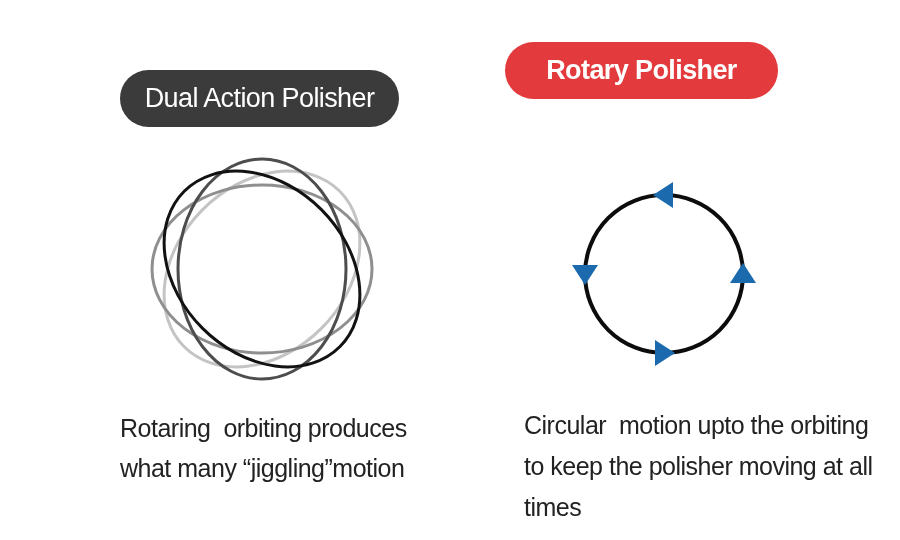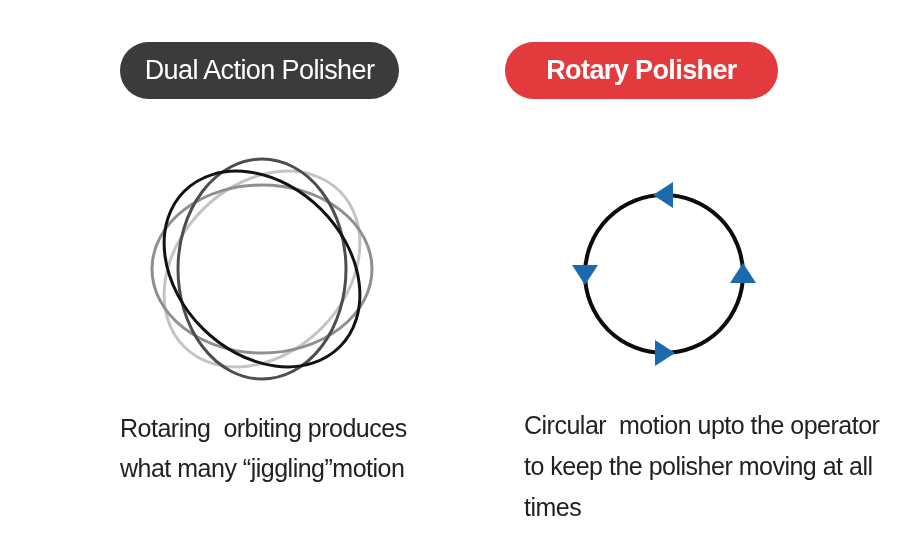--- a/index.html
+++ b/index.html
@@ -22,21 +22,21 @@
     height: 57px;
     border-radius: 29px;
     display: flex;
     align-items: center;
     justify-content: center;
     color: #ffffff;
     font-size: 27px;
     letter-spacing: -0.6px;
     white-space: nowrap;
   }
-  .pill-left  { left: 120px; width: 279px; }
+  .pill-left  { left: 120px; width: 279px; margin-top: 28px; }
   .pill-right { left: 505px; width: 273px; }
   .diagram { position: absolute; }
   .orbit-svg  { left: 140px; top: 148px; }
   .rotary-svg { left: 564px; top: 174px; }
   .orbit-ellipse { fill: none; stroke-width: 3; }
   .rotor-circle  { fill: none; stroke-width: 4; }
   .desc {
     position: absolute;
     margin: 12px;
     color: #222222;
@@ -82,18 +82,18 @@
         <polygon points="-11,0 9,-13 9,13" transform="translate(100 21)" fill="#1b6aae"></polygon>
       </g>
       <g transform="rotate(180 100 100)">
         <polygon points="-11,0 9,-13 9,13" transform="translate(100 21)" fill="#1b6aae"></polygon>
       </g>
       <g transform="rotate(270 100 100)">
         <polygon points="-11,0 9,-13 9,13" transform="translate(100 21)" fill="#1b6aae"></polygon>
       </g>
     </svg>
 
-    <p class="desc desc-right">Circular  motion upto the operator
+    <p class="desc desc-right">Circular  motion upto the orbiting
 to keep the polisher moving at all
 times</p>
   </div>
 
 </div>
 
 </body></html>

